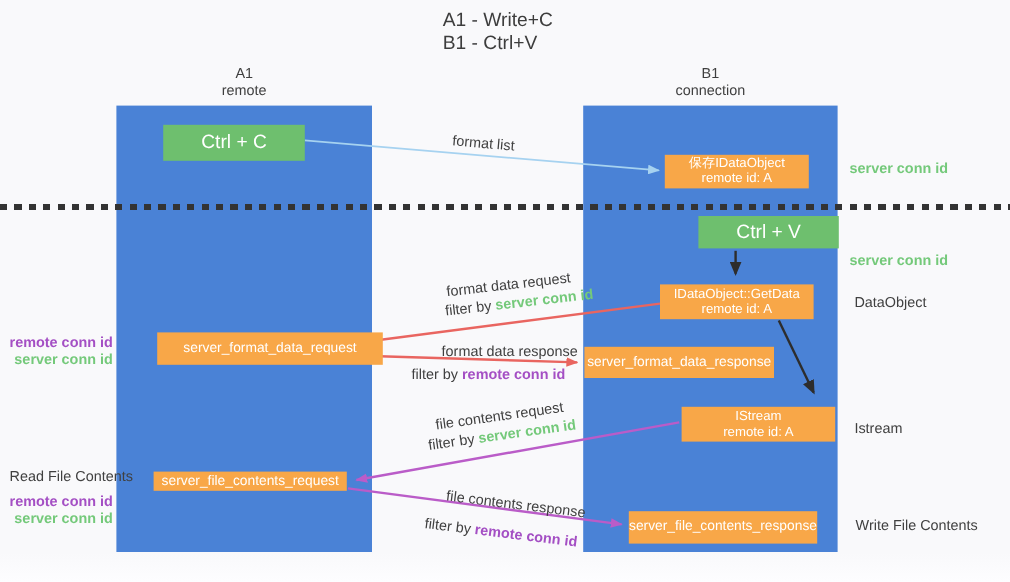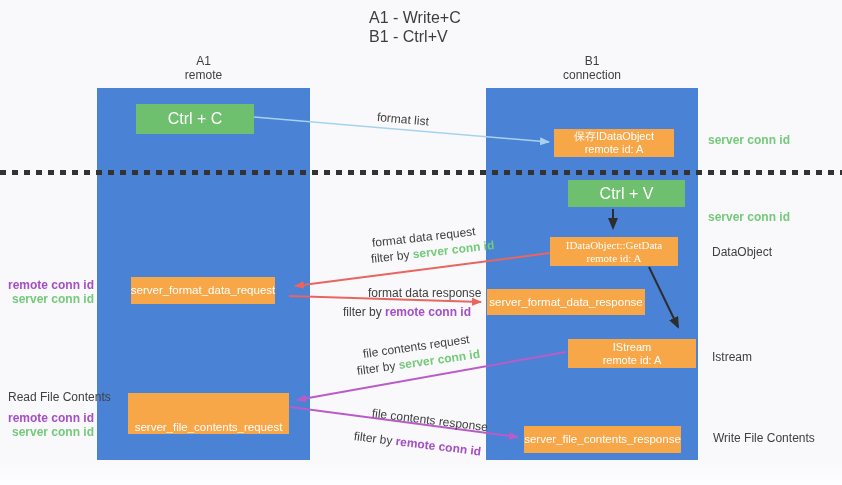--- a/index.html
+++ b/index.html
@@ -75,43 +75,43 @@
 
   <div class="abs keybox" style="left:136px;top:104px;width:118px;height:30px;">
     <span>Ctrl + C</span>
   </div>
 
   <div class="abs obox" style="left:554px;top:129px;width:120px;height:28px;">
     <div>保存IDataObject</div>
     <div>remote id: A</div>
   </div>
 
-  <div class="abs keybox" style="left:568px;top:180px;width:117px;height:27px;">
+  <div class="abs keybox" style="left:582px;top:180px;width:117px;height:27px;">
     <span>Ctrl + V</span>
   </div>
 
-  <div class="abs obox" style="left:550px;top:237px;width:128px;height:29px;font-family:Liberation Serif, serif;">
+  <div class="abs obox" style="left:550px;top:237px;width:128px;height:29px;">
     <div>IDataObject::GetData</div>
     <div>remote id: A</div>
   </div>
 
-  <div class="abs obox single" style="left:131px;top:277px;width:144px;height:27px;">
+  <div class="abs obox single" style="left:131px;top:277px;width:188px;height:27px;">
     <span>server_format_data_request</span>
   </div>
 
   <div class="abs obox single" style="left:487px;top:289px;width:158px;height:26px;">
     <span>server_format_data_response</span>
   </div>
 
   <div class="abs obox" style="left:568px;top:339px;width:128px;height:29px;">
     <div>IStream</div>
     <div>remote id: A</div>
   </div>
 
-  <div class="abs obox single" style="left:128px;top:393px;width:161px;height:41px;justify-content:flex-end;">
+  <div class="abs obox single" style="left:128px;top:393px;width:161px;height:16px;">
     <span>server_file_contents_request</span>
   </div>
 
   <div class="abs obox single" style="left:524px;top:426px;width:157px;height:27px;">
     <span>server_file_contents_response</span>
   </div>
 
   <div class="abs lbl" style="left:377px;top:110px;transform:rotate(5deg);">format list</div>
 
   <div class="abs lbl" style="left:372px;top:236px;transform:rotate(-6.5deg);">format data request</div>

